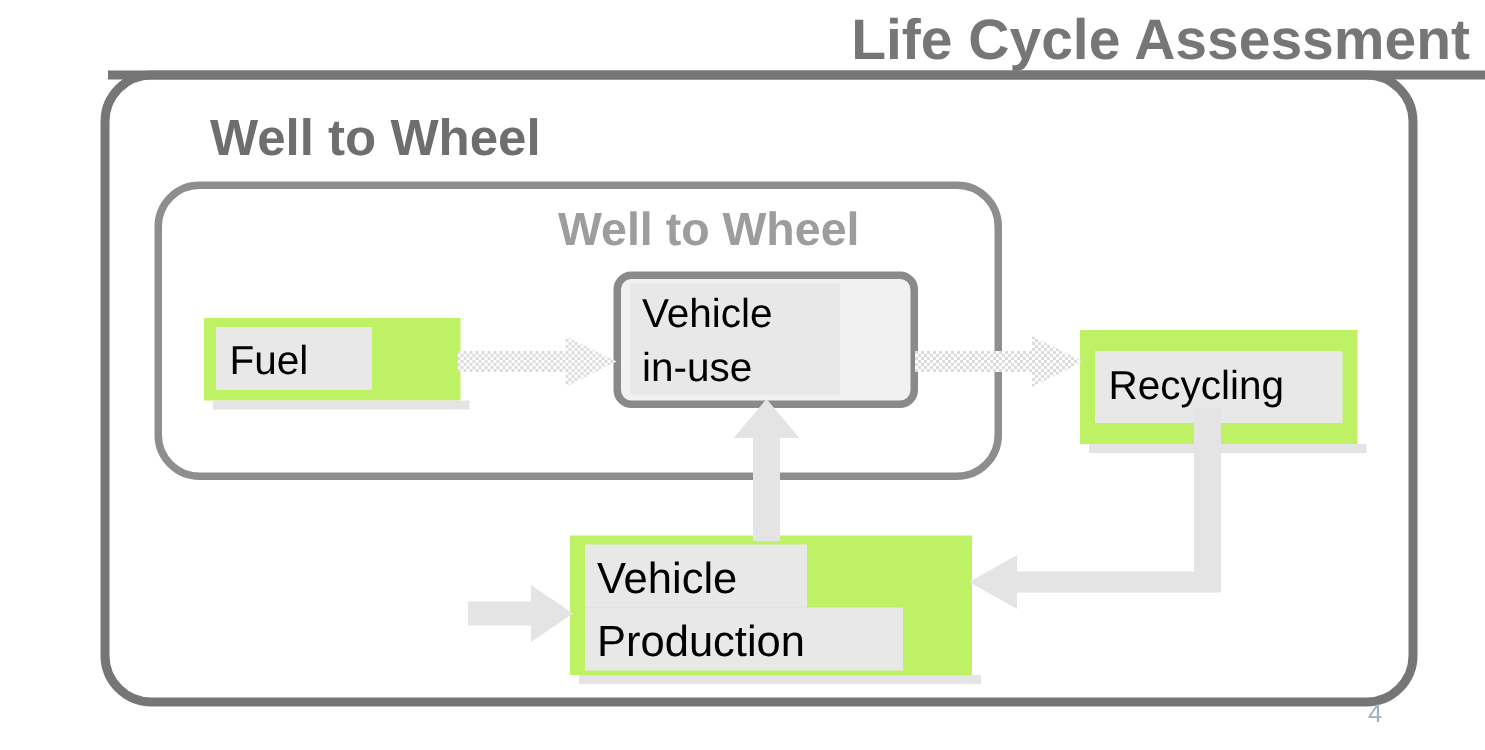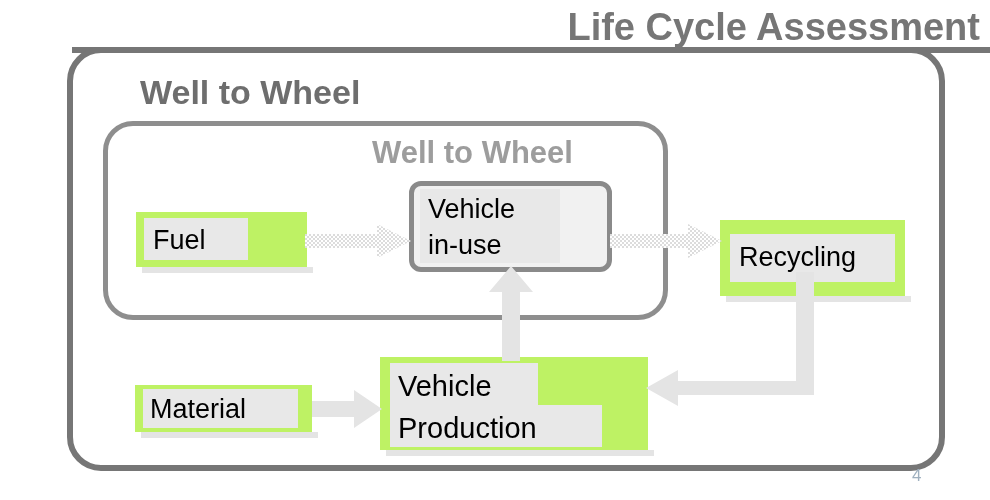--- a/index.html
+++ b/index.html
@@ -229,25 +229,20 @@
     <div class="node-label">Vehicle
 in-use</div>
   </div>
 
   <div class="node" id="node-recycling">
     <div class="shadow"></div>
     <div class="inner-tint"></div>
     <div class="node-label">Recycling</div>
   </div>
 
-  <div class="node" id="node-material">
-    <div class="shadow"></div>
-    <div class="inner-tint"></div>
-    <div class="node-label">Material</div>
-  </div>
 
   <div class="node" id="node-vehicle-production">
     <div class="shadow"></div>
     <div class="inner-tint"></div>
     <div class="inner-tint2"></div>
     <div class="node-label">Vehicle
 Production</div>
   </div>
 
   <div id="slide-number">4</div>

